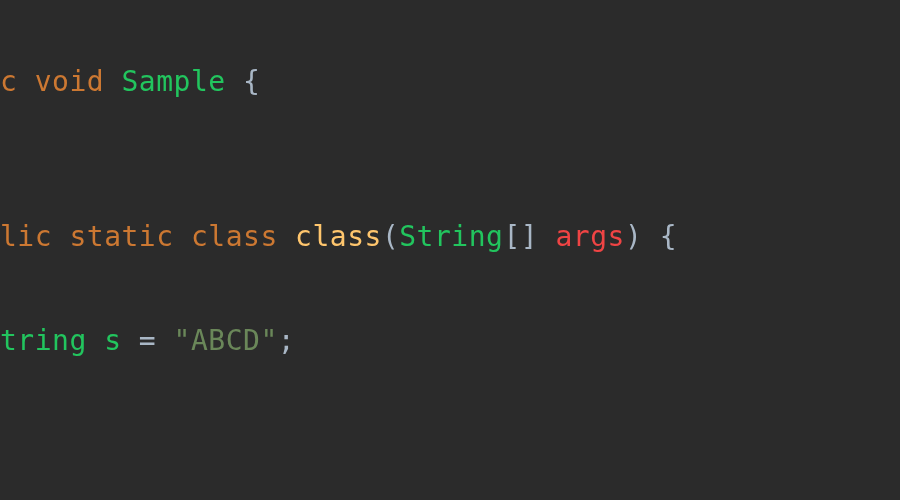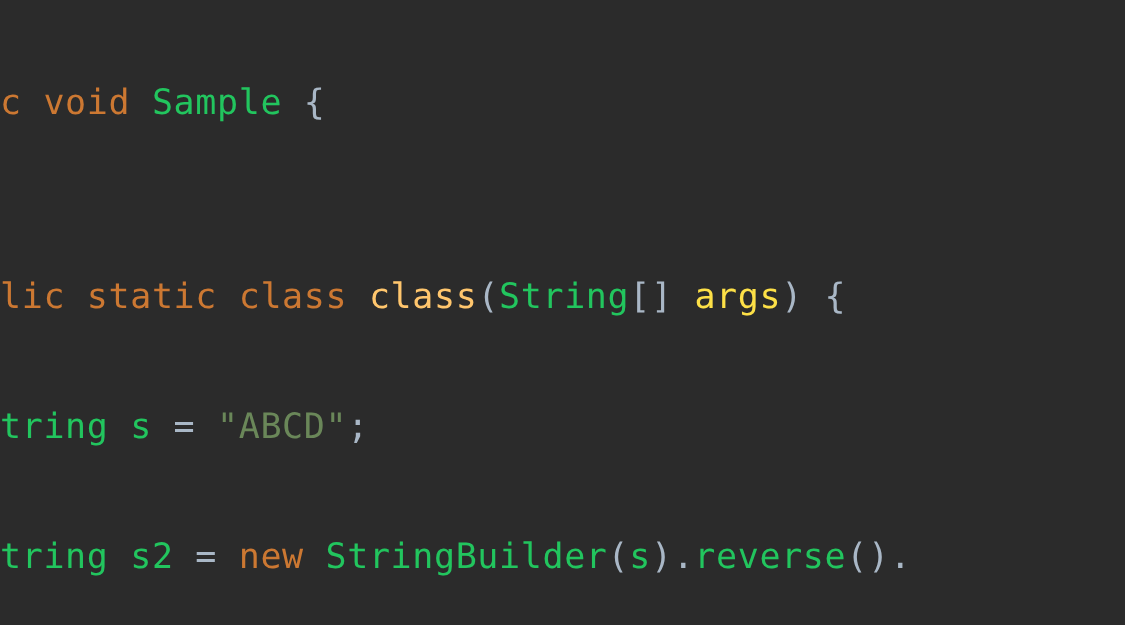--- a/index.html
+++ b/index.html
@@ -27,25 +27,24 @@
       height: 52px;
     }
     .blank-line {
       height: 52px;
     }
     .kw { color: #cc7832; }
     .cls { color: #22c55e; }
     .method { color: #ffc66d; }
     .str { color: #6a8759; }
     .punct { color: #a9b7c6; }
-    .param { color: #fde047; }
+    .param { color: #ef4444; }
   </style>
 </head>
 <body>
 
 <div class="code-editor">
 <span class="line"><span class="kw">c </span><span class="kw">void</span><span> </span><span class="cls">Sample</span><span> </span><span class="punct">{</span></span>
 <span class="blank-line"></span>
 <span class="line"><span class="kw">lic </span><span class="kw">static</span><span> </span><span class="kw">class</span><span> </span><span class="method">class</span><span class="punct">(</span><span class="cls">String</span><span class="punct">[] </span><span class="param">args</span><span class="punct">)</span><span> </span><span class="punct">{</span></span>
 <span class="line"><span class="cls">tring </span><span class="cls">s</span><span class="punct"> = </span><span class="str">"ABCD"</span><span class="punct">;</span></span>
-<span class="line"><span class="cls">tring </span><span class="cls">s2</span><span class="punct"> = </span><span class="kw">new</span><span> </span><span class="cls">StringBuilder</span><span class="punct">(</span><span class="cls">s</span><span class="punct">)</span><span class="punct">.</span><span class="cls">reverse</span><span class="punct">()</span><span class="punct">.</span></span>
 
 </div>
 
 </body></html>

